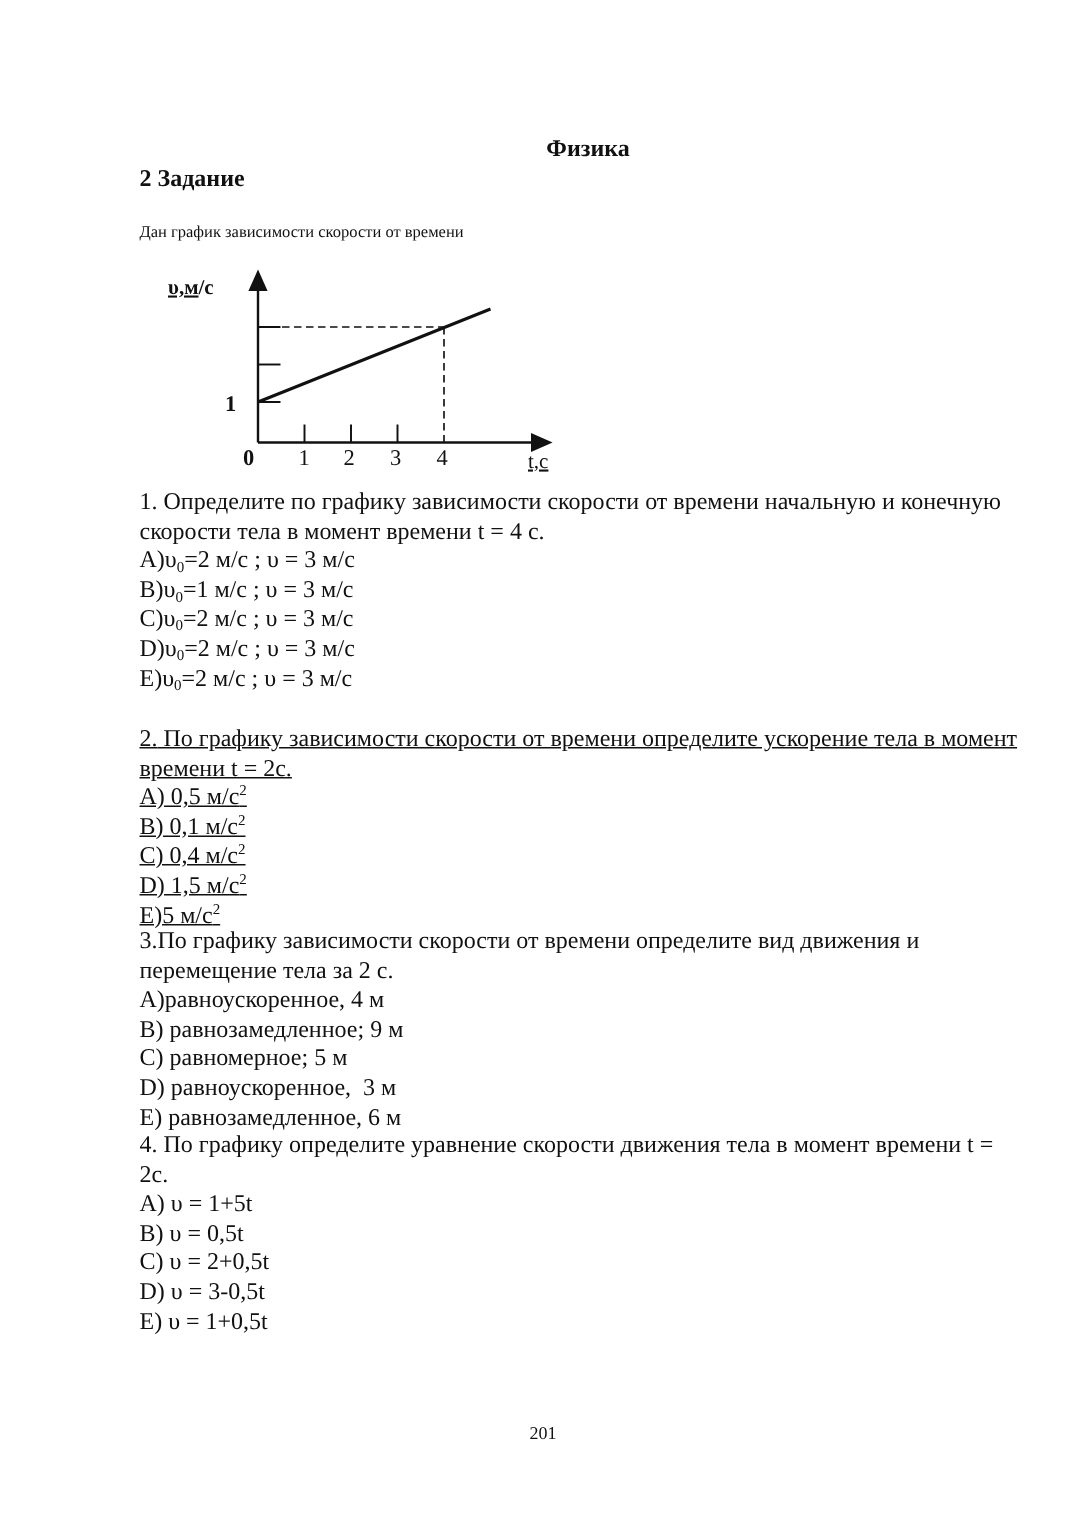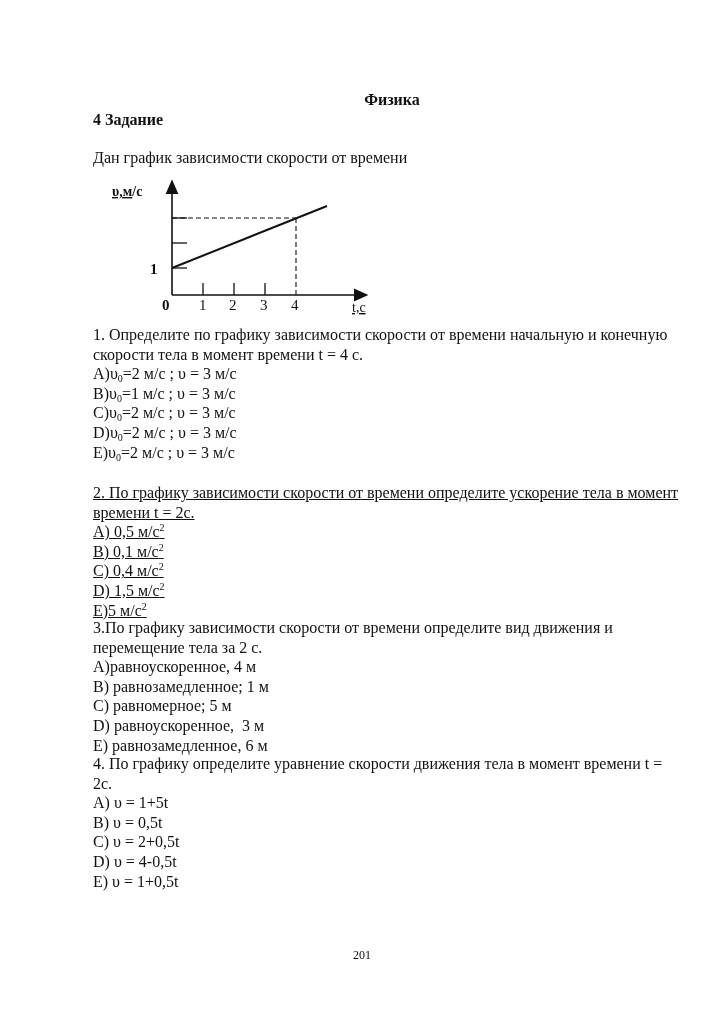--- a/index.html
+++ b/index.html
@@ -8,41 +8,41 @@
       font-family: "Liberation Serif", "DejaVu Serif", serif;
       color: #111111;
       font-size: 16px;
     }
     .page { position: absolute; left: 0; top: 0; width: 632px; height: 1024px; }
     .subject-title {
       position: absolute; left: 0; width: 724px; top: 91px; text-align: center;
       font-weight: bold; font-size: 16px; padding-left: 60px; box-sizing: border-box;
     }
     .task-title { position: absolute; left: 93px; top: 111px; font-weight: bold; font-size: 16px; }
-    .intro { position: absolute; left: 93px; top: 149px; font-size: 16px; }
+    .intro { position: absolute; left: 93px; top: 149px; font-size: 11px; }
     .graph { position: absolute; left: 0; top: 0; }
     .block { position: absolute; left: 93px; width: 590px; line-height: 19.6px; font-size: 16px; }
     .block .q { margin: 0; }
     .block .opt { margin: 0; white-space: pre; }
     .q1 { top: 325px; }
     .q2 { top: 483px; text-decoration: underline; }
     .q3 { top: 618px; }
     .q4 { top: 754px; }
     sup { font-size: 10px; line-height: 0; vertical-align: 6px; }
     sub { font-size: 10px; line-height: 0; vertical-align: -3px; }
     .page-number { position: absolute; left: 0; width: 724px; top: 948px; text-align: center; font-size: 12px; }
     .squiggle { text-decoration: underline wavy #3355cc; text-decoration-thickness: 1px; }
   </style>
 </head>
 <body>
 
 <div class="page">
 
   <div class="subject-title">Физика</div>
-  <div class="task-title">4 Задание</div>
+  <div class="task-title">2 Задание</div>
   <div class="intro">Дан график зависимости скорости от времени</div>
 
   <svg class="graph" width="724" height="330" viewBox="0 0 724 330">
     <defs>
       <marker id="arrow" markerWidth="10" markerHeight="10" refX="5" refY="5" orient="auto">
         <path d="M0,1 L9,5 L0,9 Z" fill="#111"></path>
       </marker>
     </defs>
 
     <line x1="172" y1="295" x2="172" y2="186" stroke="#111" stroke-width="1.6" marker-end="url(#arrow)"></line>
@@ -86,29 +86,29 @@
     <p class="opt"><span>A) 0,5 м/с</span><sup>2</sup></p>
     <p class="opt"><span>B) 0,1 м/с</span><sup>2</sup></p>
     <p class="opt"><span>C) 0,4 м/с</span><sup>2</sup></p>
     <p class="opt"><span>D) 1,5 м/с</span><sup>2</sup></p>
     <p class="opt"><span>E)5 м/с</span><sup>2</sup></p>
   </div>
 
   <div class="block q3">
     <p class="q">3.По графику зависимости скорости от времени определите вид движения и перемещение тела за 2 с.</p>
     <p class="opt">A)равноускоренное, 4 м</p>
-    <p class="opt">B) равнозамедленное; 1 м</p>
+    <p class="opt">B) равнозамедленное; 9 м</p>
     <p class="opt">C) равномерное; 5 м</p>
     <p class="opt">D) равноускоренное,  3 м</p>
     <p class="opt">E) равнозамедленное, 6 м</p>
   </div>
 
   <div class="block q4">
     <p class="q">4. По графику определите уравнение скорости движения тела в момент времени t = 2с.</p>
     <p class="opt">A) υ = 1+5t</p>
     <p class="opt">B) υ = 0,5t</p>
     <p class="opt">C) υ = 2+0,5t</p>
-    <p class="opt">D) υ = 4-0,5t</p>
+    <p class="opt">D) υ = 3-0,5t</p>
     <p class="opt">E) υ = 1+0,5t</p>
   </div>
 
   <div class="page-number">201</div>
 </div>
 
 </body></html>

